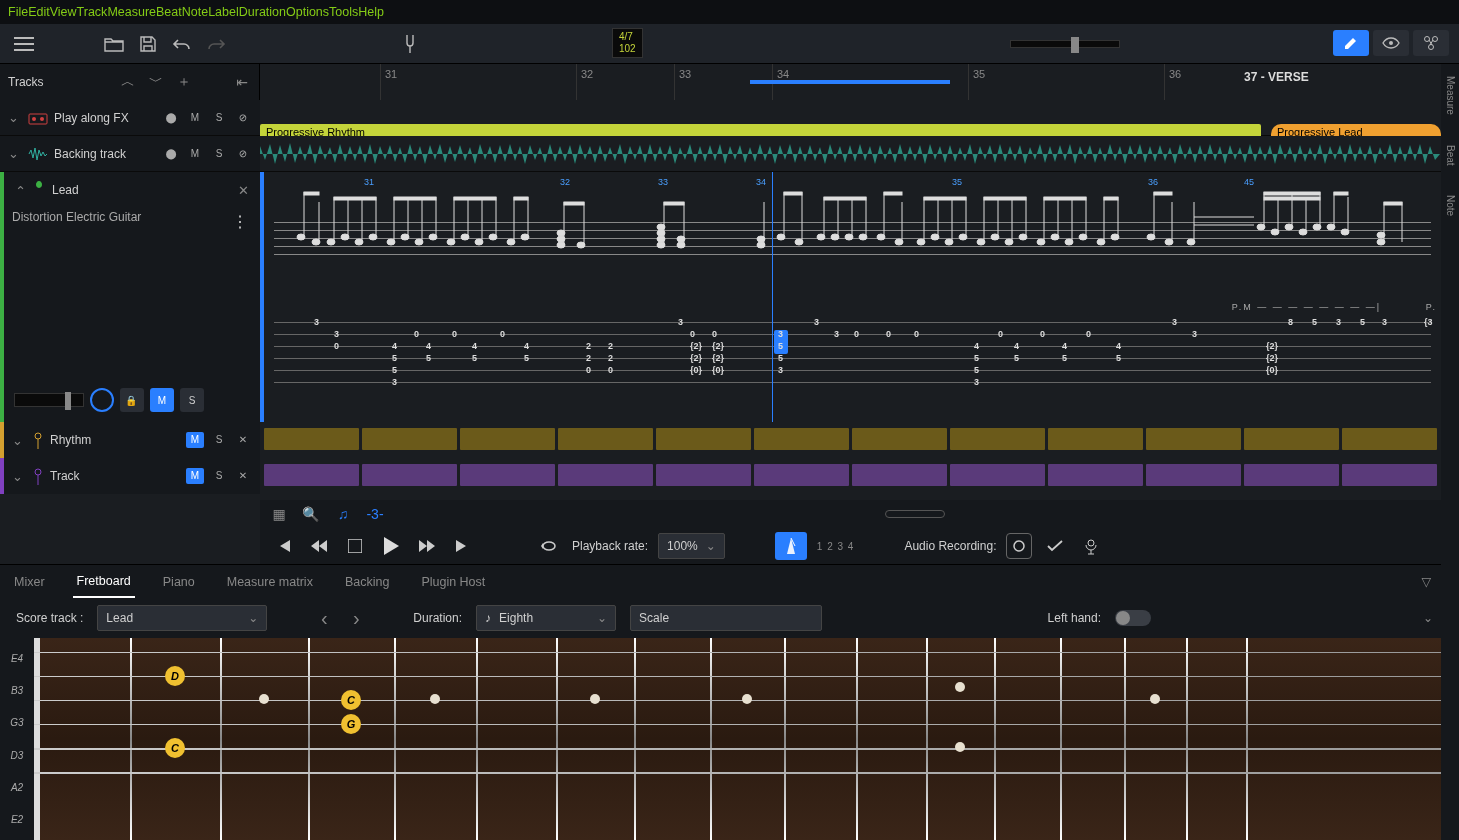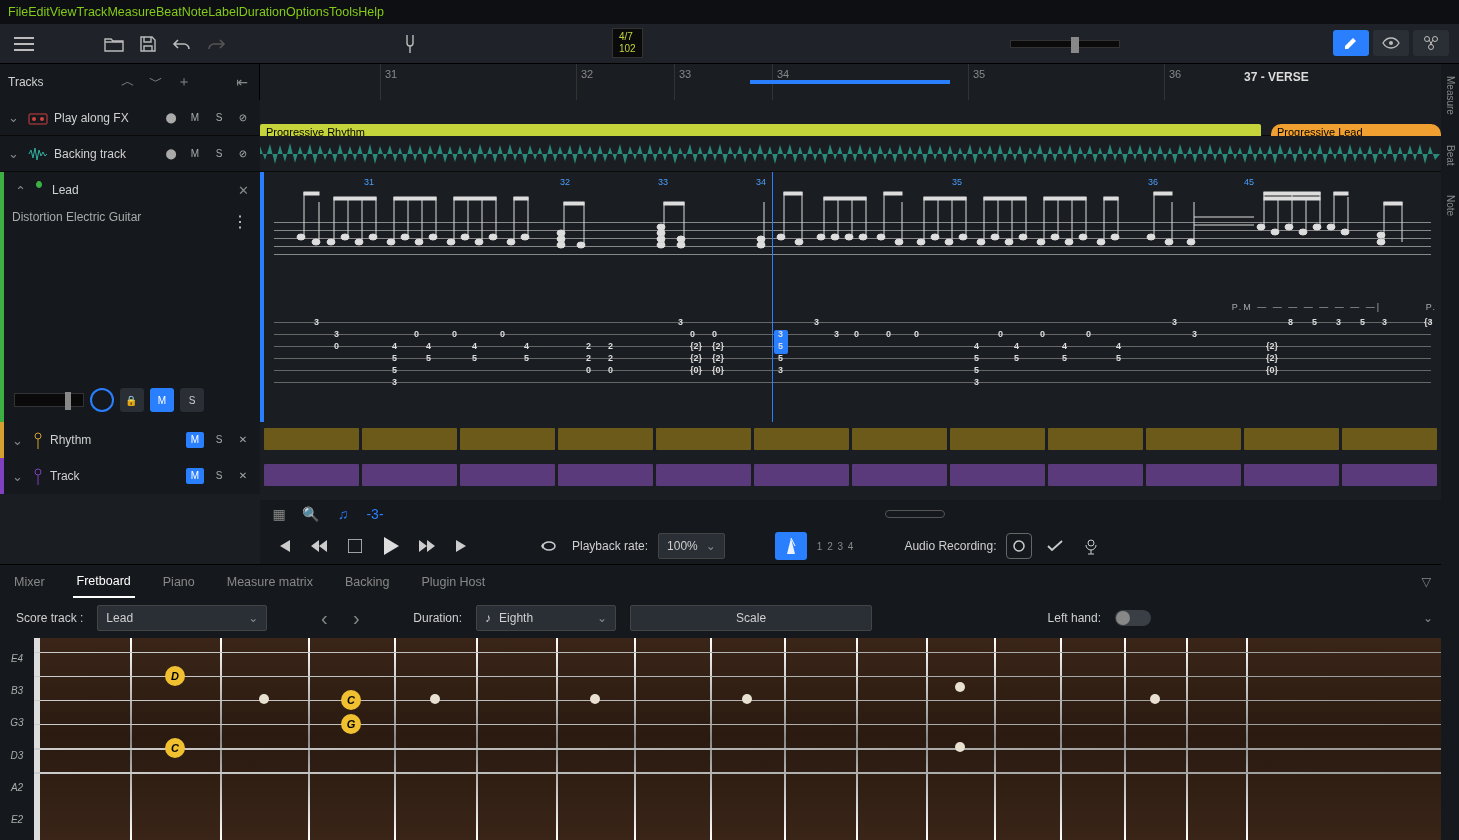--- a/index.html
+++ b/index.html
@@ -716,21 +716,21 @@
   <span class="icon-sm" style="font-size:20px">‹</span>
   <span class="icon-sm" style="font-size:20px">›</span>
   <span style="width:20px"></span>
   <span>Duration:</span>
   <div class="dd" style="width:140px">
       <span>♪</span>
       <span>Eighth</span>
       <span style="flex:1"></span>
       <span class="car">⌄</span>
     </div>
-  <div class="dd" style="width:242px;justify-content:center">
+  <div class="dd" style="width:192px;justify-content:flex-start">
       <span>Scale</span>
       <span style="position:absolute;right:8px" class="car">⌄</span>
     </div>
   <span style="flex:1"></span>
   <span>Left hand:</span>
   <div class="toggle">
       <div class="kn"></div>
     </div>
   <span style="width:260px"></span>
 </div>

